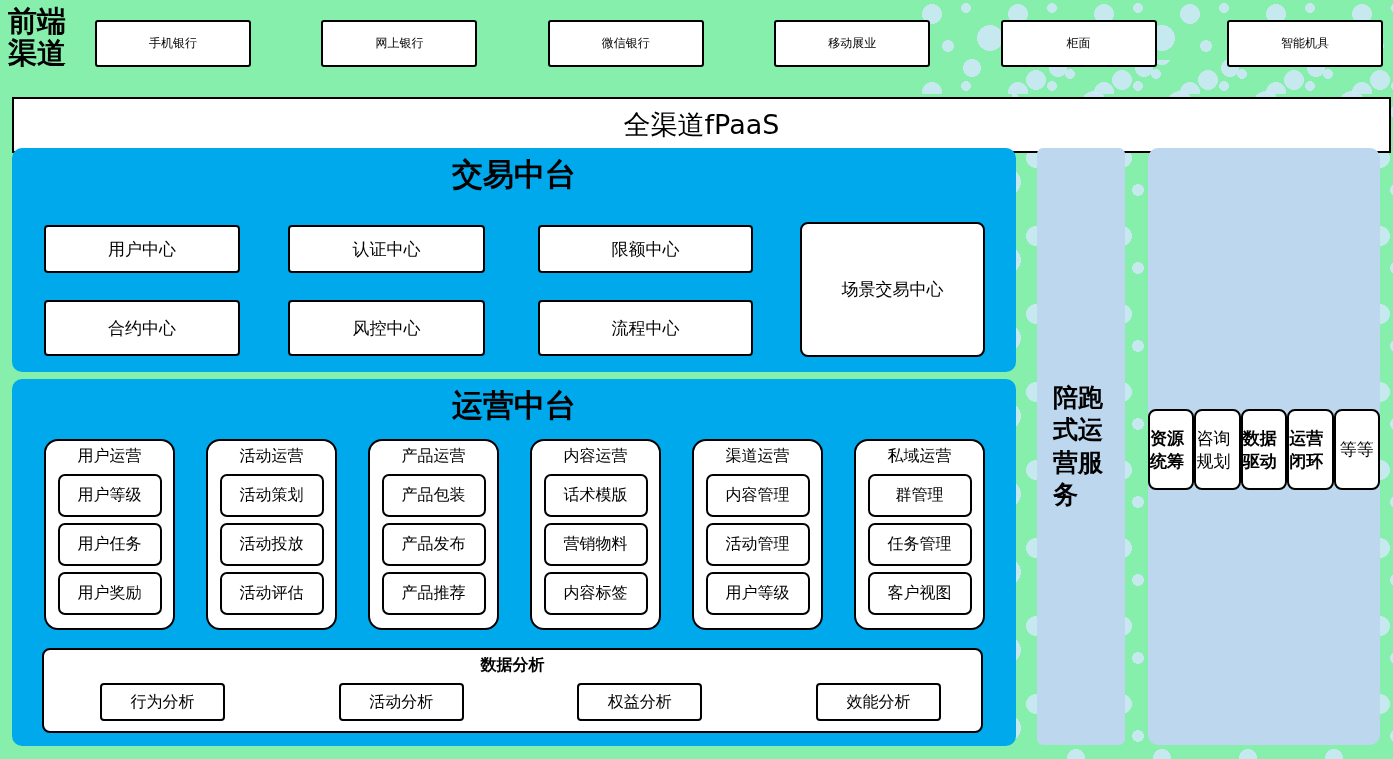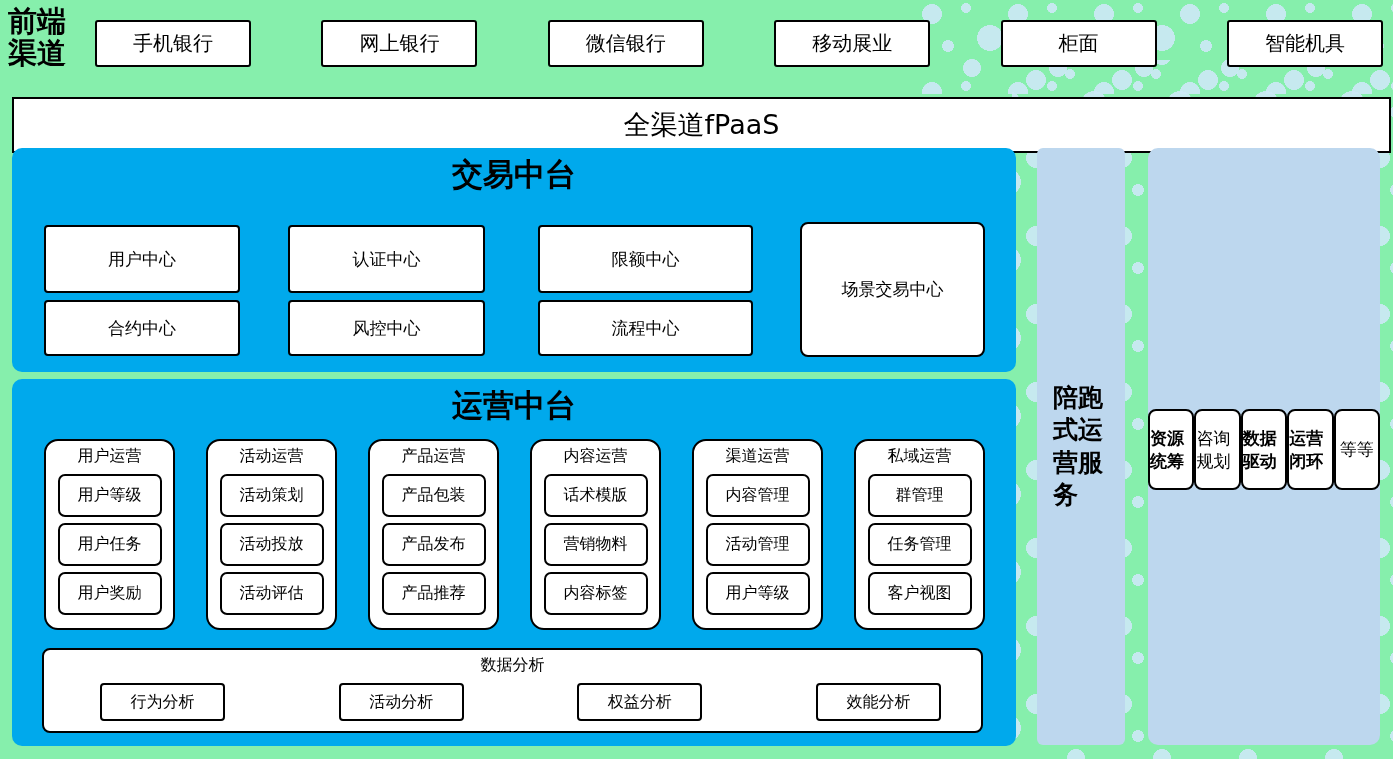--- a/index.html
+++ b/index.html
@@ -30,39 +30,39 @@
 
   
   .frontend-label{
     left:8px;top:5px;width:64px;
     font-family:"Liberation Serif","DejaVu Serif",serif;
     font-weight:700;font-size:29px;line-height:1.12;word-break:break-all;
   }
   .channels{left:95px;top:20px;width:1288px;display:flex;justify-content:space-between;}
   .channel-box{
     width:156px;height:47px;background:#fff;border:2px solid var(--ink);border-radius:3px;
-    display:flex;align-items:center;justify-content:center;font-size:20px;
+    display:flex;align-items:center;justify-content:center;font-size:12px;
   }
   .fpaas-bar{
     left:12px;top:85px;width:1379px;height:56px;background:#fff;border:2px solid var(--ink);
     display:flex;align-items:center;justify-content:center;font-size:27px;margin-top:12px;
   }
 
   
   .blue-section{background:var(--primary-blue);border-radius:10px;}
   .section-title{
     position:absolute;top:6px;left:0;width:100%;text-align:center;
     font-family:"Liberation Serif","DejaVu Serif",serif;font-weight:700;font-size:31px;
   }
   .txn{left:12px;top:148px;width:1004px;height:224px;}
   .white-box{
     position:absolute;background:#fff;border:2px solid var(--ink);border-radius:4px;
     display:flex;align-items:center;justify-content:center;font-size:17px;
   }
-  .txn .r1{top:77px;height:68px;font-family:Liberation Mono, monospace;}
+  .txn .r1{top:77px;height:48px;font-family:Liberation Mono, monospace;}
   .txn .r2{top:152px;height:56px;}
   .txn .c1{left:32px;width:196px;}
   .txn .c2{left:276px;width:197px;}
   .txn .c3{left:526px;width:215px;}
   .txn .tall{left:788px;top:74px;width:185px;height:135px;border-radius:8px;}
 
   .ops{left:12px;top:379px;width:1004px;height:367px;}
   .op-columns{position:absolute;left:32px;top:60px;width:941px;height:191px;display:flex;justify-content:space-between;}
   .op-col{
     width:131px;height:191px;background:#fff;border:2px solid var(--ink);border-radius:14px;
@@ -70,21 +70,21 @@
   }
   .op-col-title{font-size:16px;margin-bottom:4px;}
   .op-item{
     width:104px;height:43px;background:#fff;border:2px solid var(--ink);border-radius:7px;
     display:flex;align-items:center;justify-content:center;font-size:16px;margin:3px 0;
   }
   .analysis{
     position:absolute;left:30px;top:269px;width:941px;height:85px;
     background:#fff;border:2px solid var(--ink);border-radius:8px;
   }
-  .analysis-title{text-align:center;font-size:16px;margin-top:5px;}
+  .analysis-title{text-align:center;font-size:16px;margin-top:5px;font-weight:bold;}
   .analysis-items{display:flex;justify-content:space-between;padding:7px 40px 0 56px;gap:24px;}
   .analysis-box{
     width:125px;height:38px;border:2px solid var(--ink);border-radius:4px;background:#fff;
     display:flex;align-items:center;justify-content:center;font-size:16px;
   }
 
   
   .companion-bar{
     left:1037px;top:148px;width:88px;height:597px;background:var(--light-blue);border-radius:6px;
     display:flex;align-items:center;justify-content:center;

